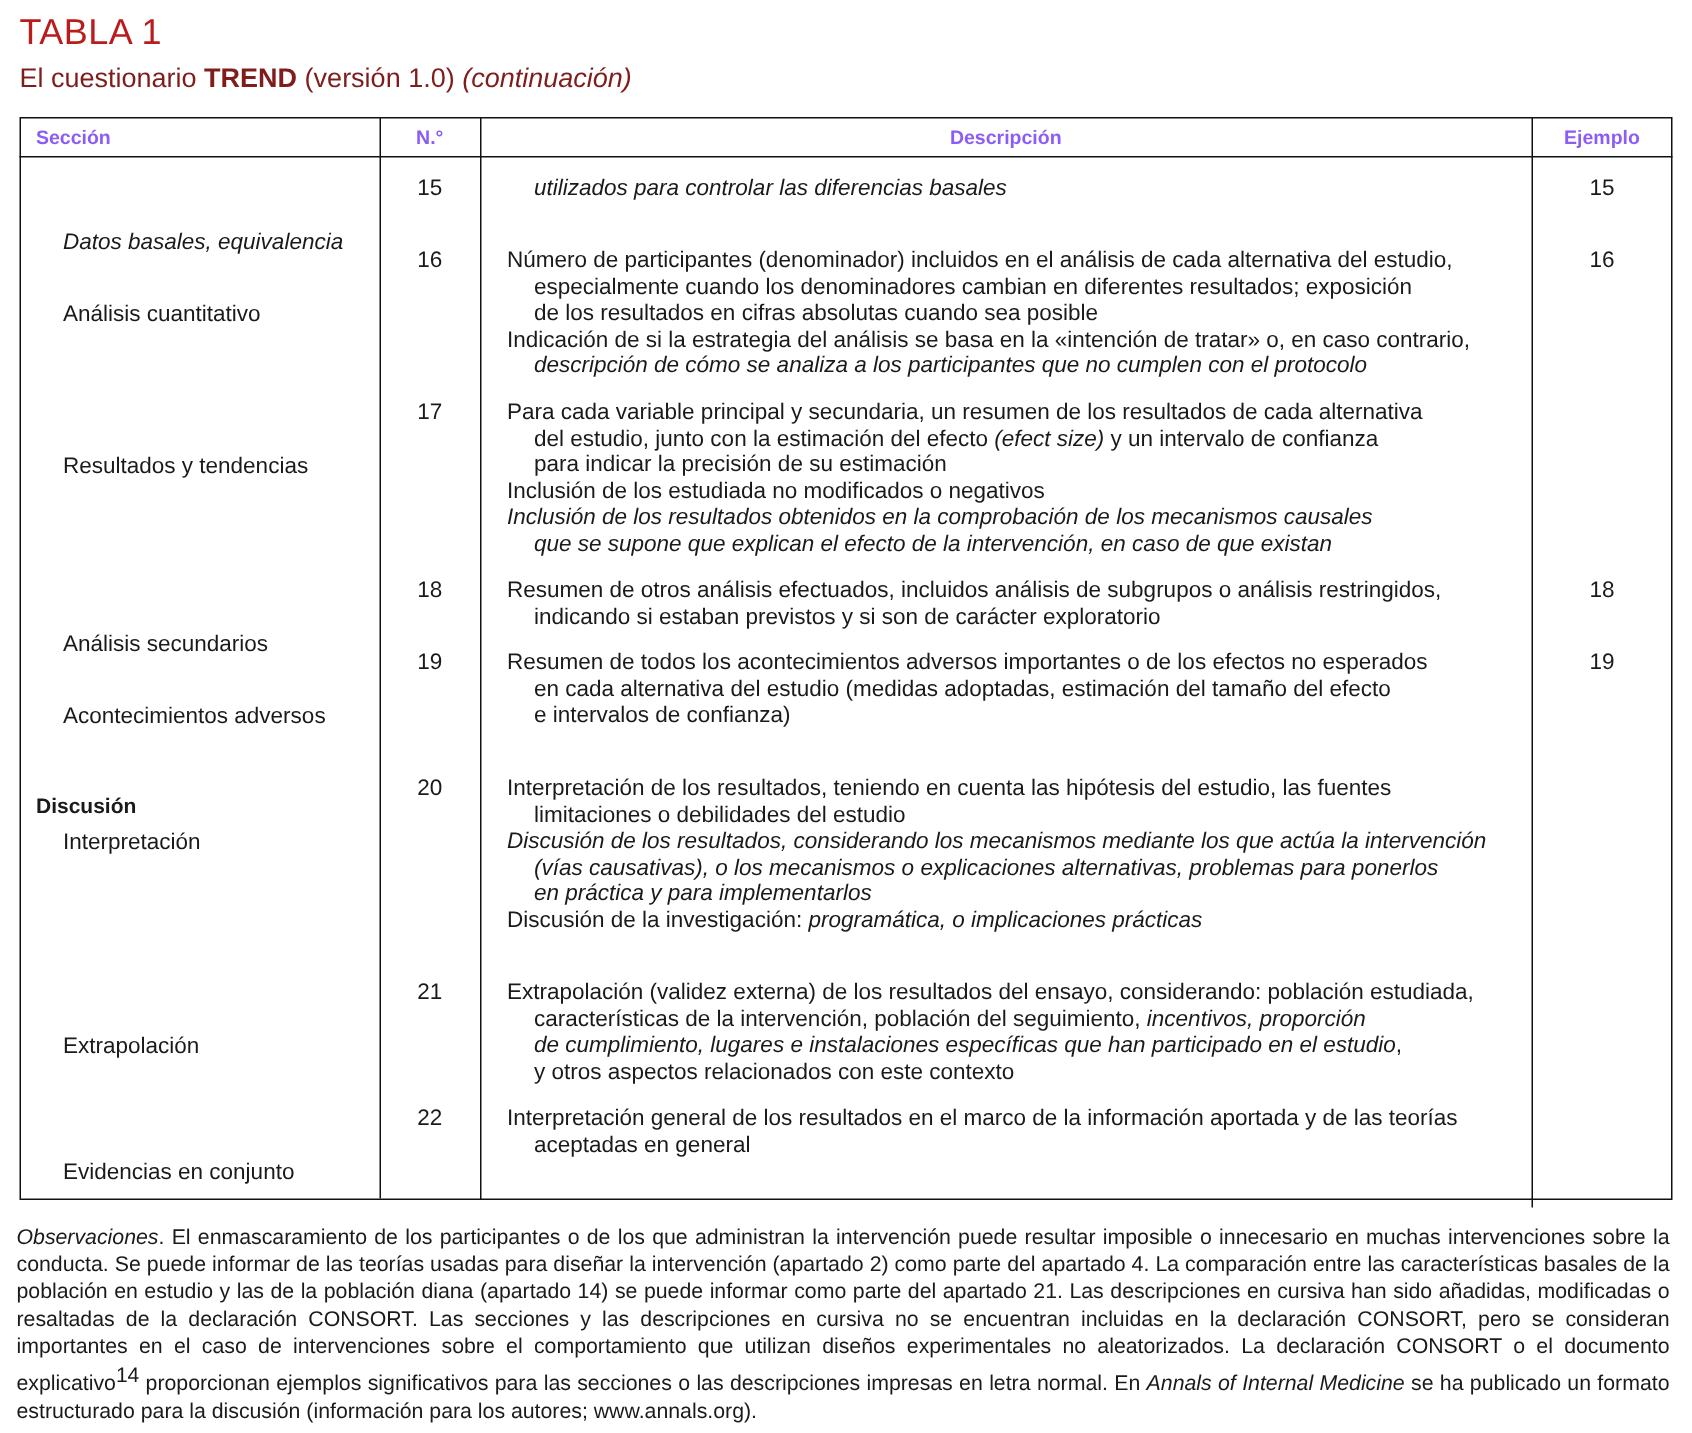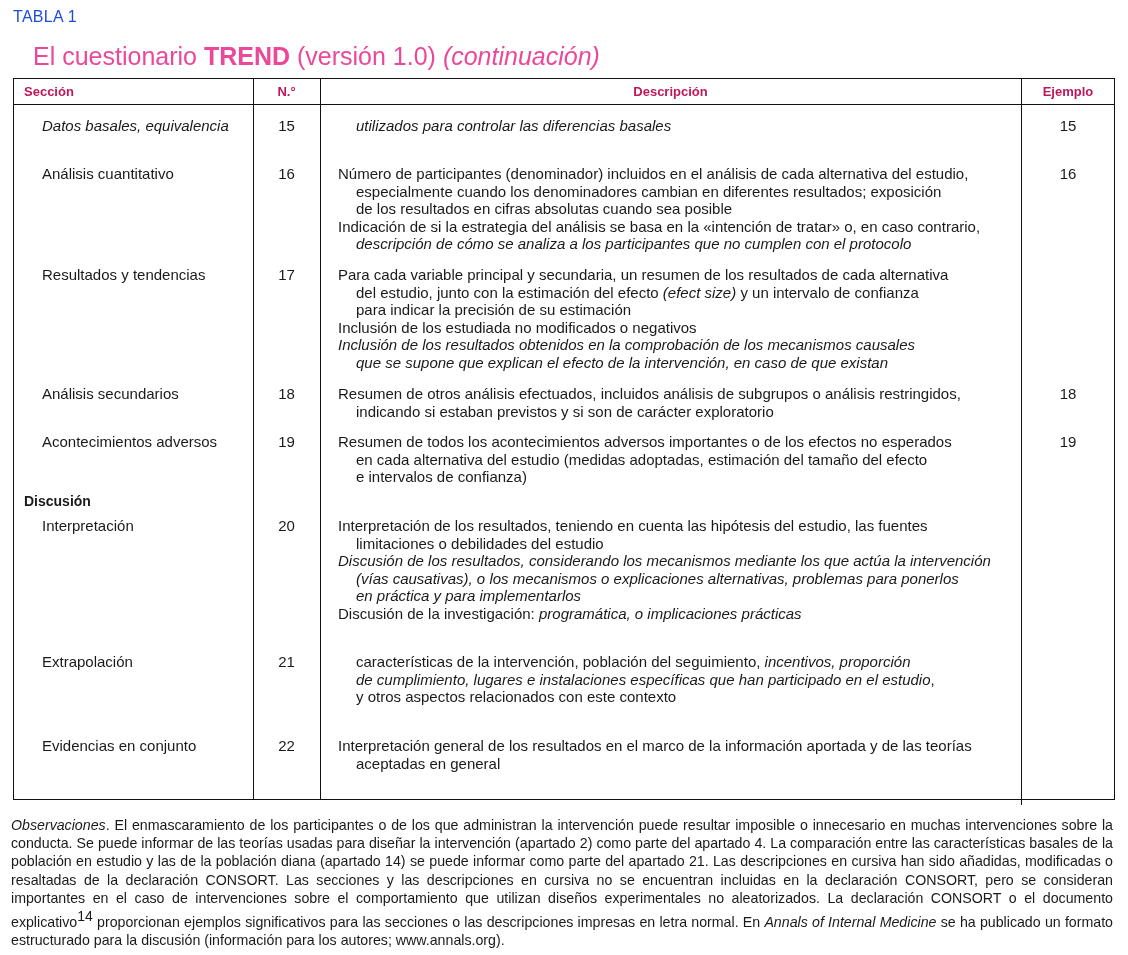--- a/index.html
+++ b/index.html
@@ -2,39 +2,39 @@
 <html><head>
 <meta charset="utf-8">
 <style>
   html, body { margin: 0; padding: 0; background: #ffffff; }
   body {
     width: 1128px; height: 955px; position: relative; overflow: hidden;
     font-family: "Liberation Sans", sans-serif; color: #1a1a1a;
   }
   .table-label {
     position: absolute; left: 13px; top: 8px;
-    font-size: 16px; letter-spacing: 0.3px; color: #1d4ed8;
+    font-size: 24px; letter-spacing: 0.3px; color: #b91c1c;
   }
   .table-title {
     position: absolute; left: 13px; top: 42px;
-    font-size: 25px; color: #ec4899; margin-left: 20px;
+    font-size: 18px; color: #7f1d1d;
   }
   .table-title b { font-weight: bold; }
   .table-title i { font-style: italic; }
   .frame {
     position: absolute; left: 13px; top: 78px; width: 1102px; height: 722px;
     border: 1.5px solid #111; box-sizing: border-box;
   }
   .header-line { position: absolute; left: 13px; top: 104px; width: 1102px; height: 0; border-top: 1.5px solid #111; }
   .vline { position: absolute; width: 0; border-left: 1.5px solid #111; }
   .hdr {
-    position: absolute; top: 84px; font-size: 13px; font-weight: bold; color: #be185d;
+    position: absolute; top: 84px; font-size: 13px; font-weight: bold; color: #8b5cf6;
   }
   .cell { position: absolute; font-size: 15px; line-height: 17.5px; color: #1a1a1a; }
-  .sec { left: 42px; }
+  .sec { left: 42px; margin-top: 36px; }
   .sec.group { left: 24px; font-weight: bold; font-size: 14px; }
   .num { left: 253px; width: 67px; text-align: center; }
   .ex { left: 1021px; width: 94px; text-align: center; }
   .desc { left: 338px; width: 680px; }
   .desc .l { display: block; white-space: nowrap; }
   .desc .l.ind { padding-left: 18px; }
   .it { font-style: italic; }
   .notes {
     position: absolute; left: 11px; top: 816px; width: 1102px;
     font-size: 14.2px; line-height: 18.2px; text-align: justify; color: #1a1a1a;
@@ -110,20 +110,21 @@
       <span class="l ind">limitaciones o debilidades del estudio</span>
       <span class="l it">Discusión de los resultados, considerando los mecanismos mediante los que actúa la intervención</span>
       <span class="l ind it">(vías causativas), o los mecanismos o explicaciones alternativas, problemas para ponerlos</span>
       <span class="l ind it">en práctica y para implementarlos</span>
       <span class="l"><span>Discusión de la investigación: </span><span class="it">programática, o implicaciones prácticas</span><span></span></span>
     </div>
     <div class="cell sec" style="top: 653px;">Extrapolación</div>
     <div class="cell num" style="top: 653px;">21</div>
     <div class="cell ex" style="top: 653px;"></div>
     <div class="cell desc" style="top: 653px;">
+      <span class="l">Extrapolación (validez externa) de los resultados del ensayo, considerando: población estudiada,</span>
       <span class="l ind"><span>características de la intervención, población del seguimiento, </span><span class="it">incentivos, proporción</span><span></span></span>
       <span class="l ind"><span></span><span class="it">de cumplimiento, lugares e instalaciones específicas que han participado en el estudio</span><span>,</span></span>
       <span class="l ind">y otros aspectos relacionados con este contexto</span>
     </div>
     <div class="cell sec" style="top: 737px;">Evidencias en conjunto</div>
     <div class="cell num" style="top: 737px;">22</div>
     <div class="cell ex" style="top: 737px;"></div>
     <div class="cell desc" style="top: 737px;">
       <span class="l">Interpretación general de los resultados en el marco de la información aportada y de las teorías</span>
       <span class="l ind">aceptadas en general</span>

